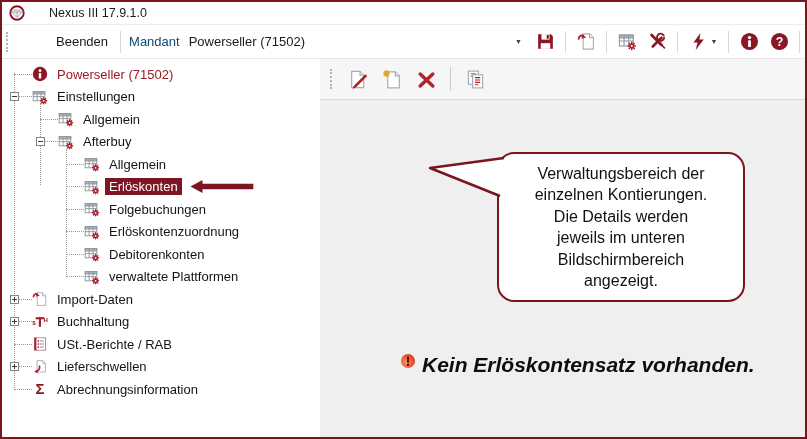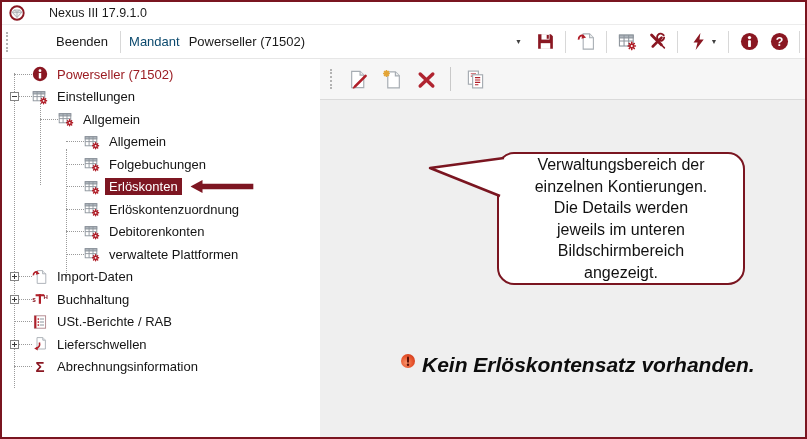--- a/index.html
+++ b/index.html
@@ -81,21 +81,21 @@
     background:#f6f6f6; border-bottom:1px solid #dadada;
     display:flex; align-items:center;
   }
   .panel-toolbar .grip { margin-left:10px; margin-right:8px; }
   .pt-btn { width:30px; height:30px; display:flex; align-items:center; justify-content:center; background:transparent; border:none; flex:none; margin:0 2px; cursor:default; }
   .pt-btn svg { width:21px; height:21px; }
   .pt-sep { width:1px; height:24px; background:#c9c9c9; margin:0 7px; flex:none; }
 
   
   .callout-bubble {
-    position:absolute; left:177px; top:93px; width:248px; height:133px;
+    position:absolute; left:177px; top:93px; width:248px; height:150px;
     background:#ffffff; border:2.5px solid #7a1520; border-radius:17px;
     display:flex; align-items:center; justify-content:center; text-align:center;
     z-index:2;
   }
   .callout-bubble .callout-text { font-size:16px; line-height:21.5px; color:#111111; white-space:pre-line; }
   .callout-tail { position:absolute; left:104px; top:91px; width:84px; height:54px; z-index:3; }
 
   
   .warning-line { position:absolute; left:80px; top:294px; display:flex; align-items:flex-start;font-style:italic; }
   .warning-line svg { width:16px; height:16px; flex:none; }
@@ -336,54 +336,65 @@
 
     <span class="stub"></span>
     <span class="node-icon">
               <svg viewBox="0 0 16 16">
                 <use href="#sym-table-settings"></use>
               </svg>
             </span>
     <span class="label">Allgemein</span>
 
   </div>
+          <div class="tree-row lvl1">
+    <span class="expander minus"></span>
+    <span class="stub"></span>
+    <span class="node-icon">
+              <svg viewBox="0 0 16 16">
+                <use href="#sym-table-settings"></use>
+              </svg>
+            </span>
+    <span class="label">Afterbuy</span>
+
+  </div>
           <div class="tree-row lvl2 noexp">
 
     <span class="stub"></span>
     <span class="node-icon">
               <svg viewBox="0 0 16 16">
                 <use href="#sym-table-settings"></use>
               </svg>
             </span>
     <span class="label">Allgemein</span>
-
-  </div>
-          <div class="tree-row lvl2 noexp">
-
-    <span class="stub"></span>
-    <span class="node-icon">
-              <svg viewBox="0 0 16 16">
-                <use href="#sym-table-settings"></use>
-              </svg>
-            </span>
-    <span class="label">Folgebuchungen</span>
 
   </div>
           <div class="tree-row lvl2 selected noexp">
 
     <span class="stub"></span>
     <span class="node-icon">
               <svg viewBox="0 0 16 16">
                 <use href="#sym-table-settings"></use>
               </svg>
             </span>
     <span class="label">Erlöskonten</span>
     <svg class="sel-arrow" viewBox="0 0 68 14">
               <use href="#sym-sel-arrow"></use>
             </svg>
+  </div>
+          <div class="tree-row lvl2 noexp">
+
+    <span class="stub"></span>
+    <span class="node-icon">
+              <svg viewBox="0 0 16 16">
+                <use href="#sym-table-settings"></use>
+              </svg>
+            </span>
+    <span class="label">Folgebuchungen</span>
+
   </div>
           <div class="tree-row lvl2 noexp">
 
     <span class="stub"></span>
     <span class="node-icon">
               <svg viewBox="0 0 16 16">
                 <use href="#sym-table-settings"></use>
               </svg>
             </span>
     <span class="label">Erlöskontenzuordnung</span>

